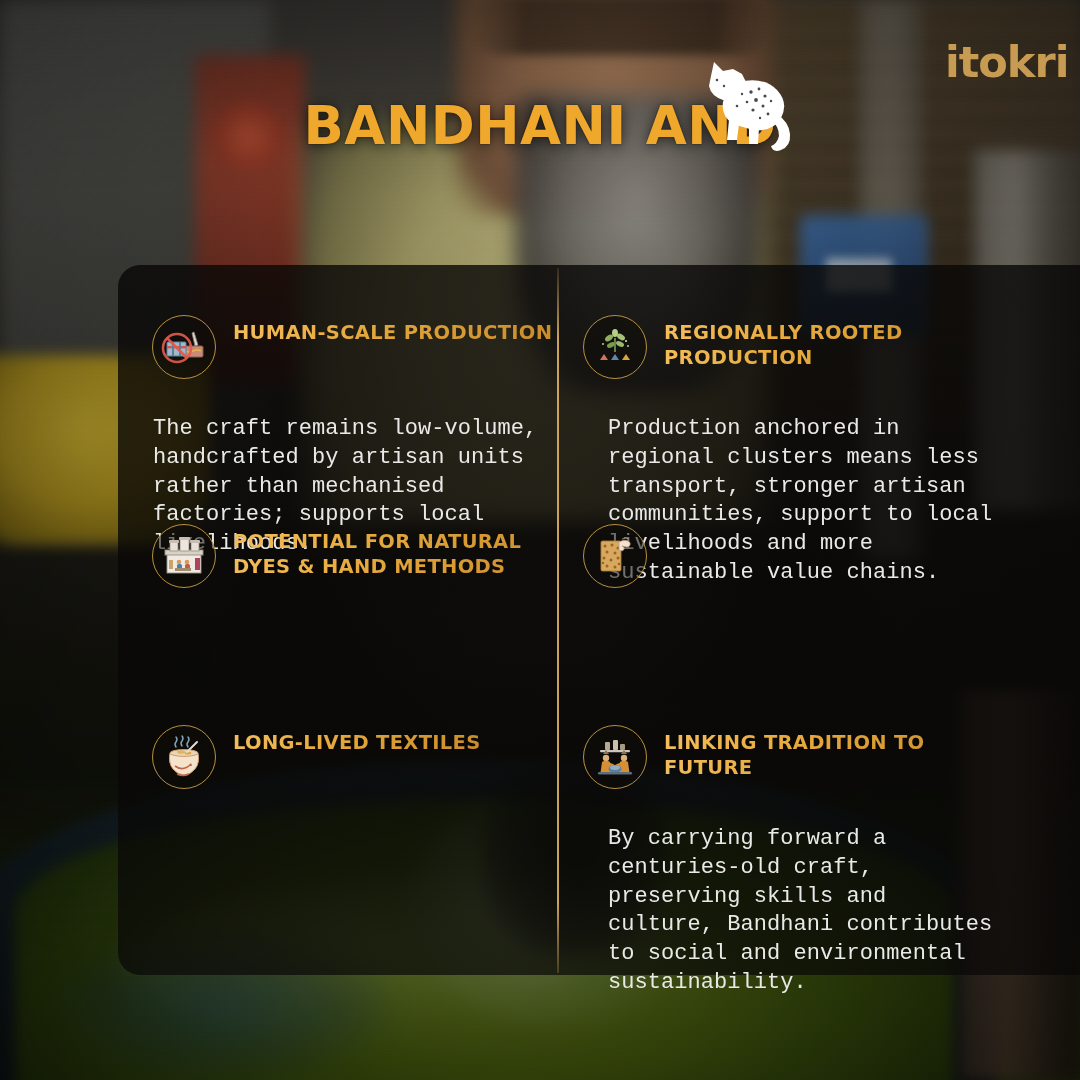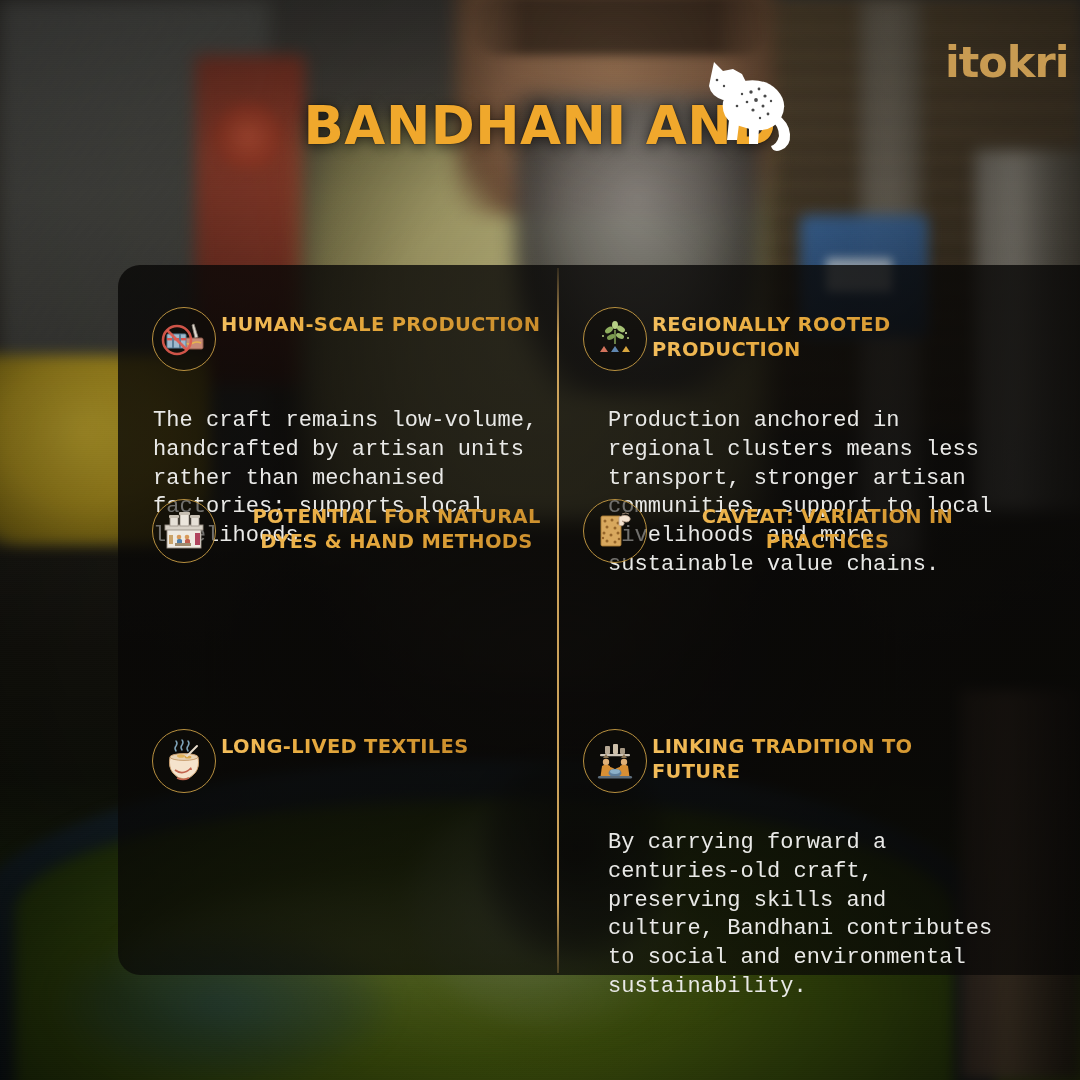--- a/index.html
+++ b/index.html
@@ -255,28 +255,29 @@
     z-index:5;
   }
 
   .card{
     position:absolute;
     width:420px;
   }
   .card.col-l{ left:34px; }
   .card.col-r{ left:465px; }
   .card.row-1{ top:42px; }
-  .card.row-2{ top:234px;text-align:center; }
-  .card.row-3{ top:464px; }
+  .card.row-2{ top:251px; }
+  .card.row-3{ top:452px; }
 
   .card-head{
     display:flex;
     align-items:flex-start;
-    gap:5px;
+    gap:17px;
     min-height:72px;
+    margin-top:8px;
   }
 
   .icon-circle{
     flex:0 0 auto;
     width:64px; height:64px;
     border-radius:50%;
     border:1.6px solid #b8903f;
     background:rgba(14,12,10,.55);
     display:flex; align-items:center; justify-content:center;
     overflow:hidden;
@@ -469,21 +470,20 @@
                 <circle cx="15" cy="33" r="1.5"></circle>
               <circle cx="23" cy="34" r="1.5"></circle>
                 <circle cx="27" cy="31" r="1.3"></circle>
                 <circle cx="11" cy="30" r="1.2"></circle>
             </g>
             <rect x="9" y="8" width="20" height="30" rx="1.5" fill="none" stroke="#a87b33" stroke-width=".9"></rect>
             <path d="M27 9 q5 -3 9 -1 q3 1.6 2 4 q-1 2.4 -4 2 l-4 -1 q3 1.4 2 3.4 q-1.2 2 -4 1.2 L27 17 Z" fill="#f4e2cf" stroke="#b79e88" stroke-width=".8"></path>
             <path d="M30 6 q4 -2 7 0" stroke="#b79e88" stroke-width=".8" fill="none"></path>
           </svg>
         </div>
-        <div class="card-title">CAVEAT: VARIATION IN PRACTICES</div>
       </div>
     </div>
 
     <div class="card col-l row-3">
       <div class="card-head">
         <div class="icon-circle">
           <svg width="46" height="46" viewBox="0 0 46 46" aria-hidden="true">
             <path d="M9 19 q14 5 28 0 q2 10 -3 16 q-5 6 -11 6 q-6 0 -11 -6 q-5 -6 -3 -16 Z" fill="#f5e3cc" stroke="#c99f6f" stroke-width="1"></path>
             <ellipse cx="23" cy="19" rx="14" ry="3.4" fill="#e9d4b6" stroke="#c99f6f" stroke-width="1"></ellipse>
             <ellipse cx="20" cy="18" rx="4" ry="1.8" fill="#e2b45c"></ellipse>

